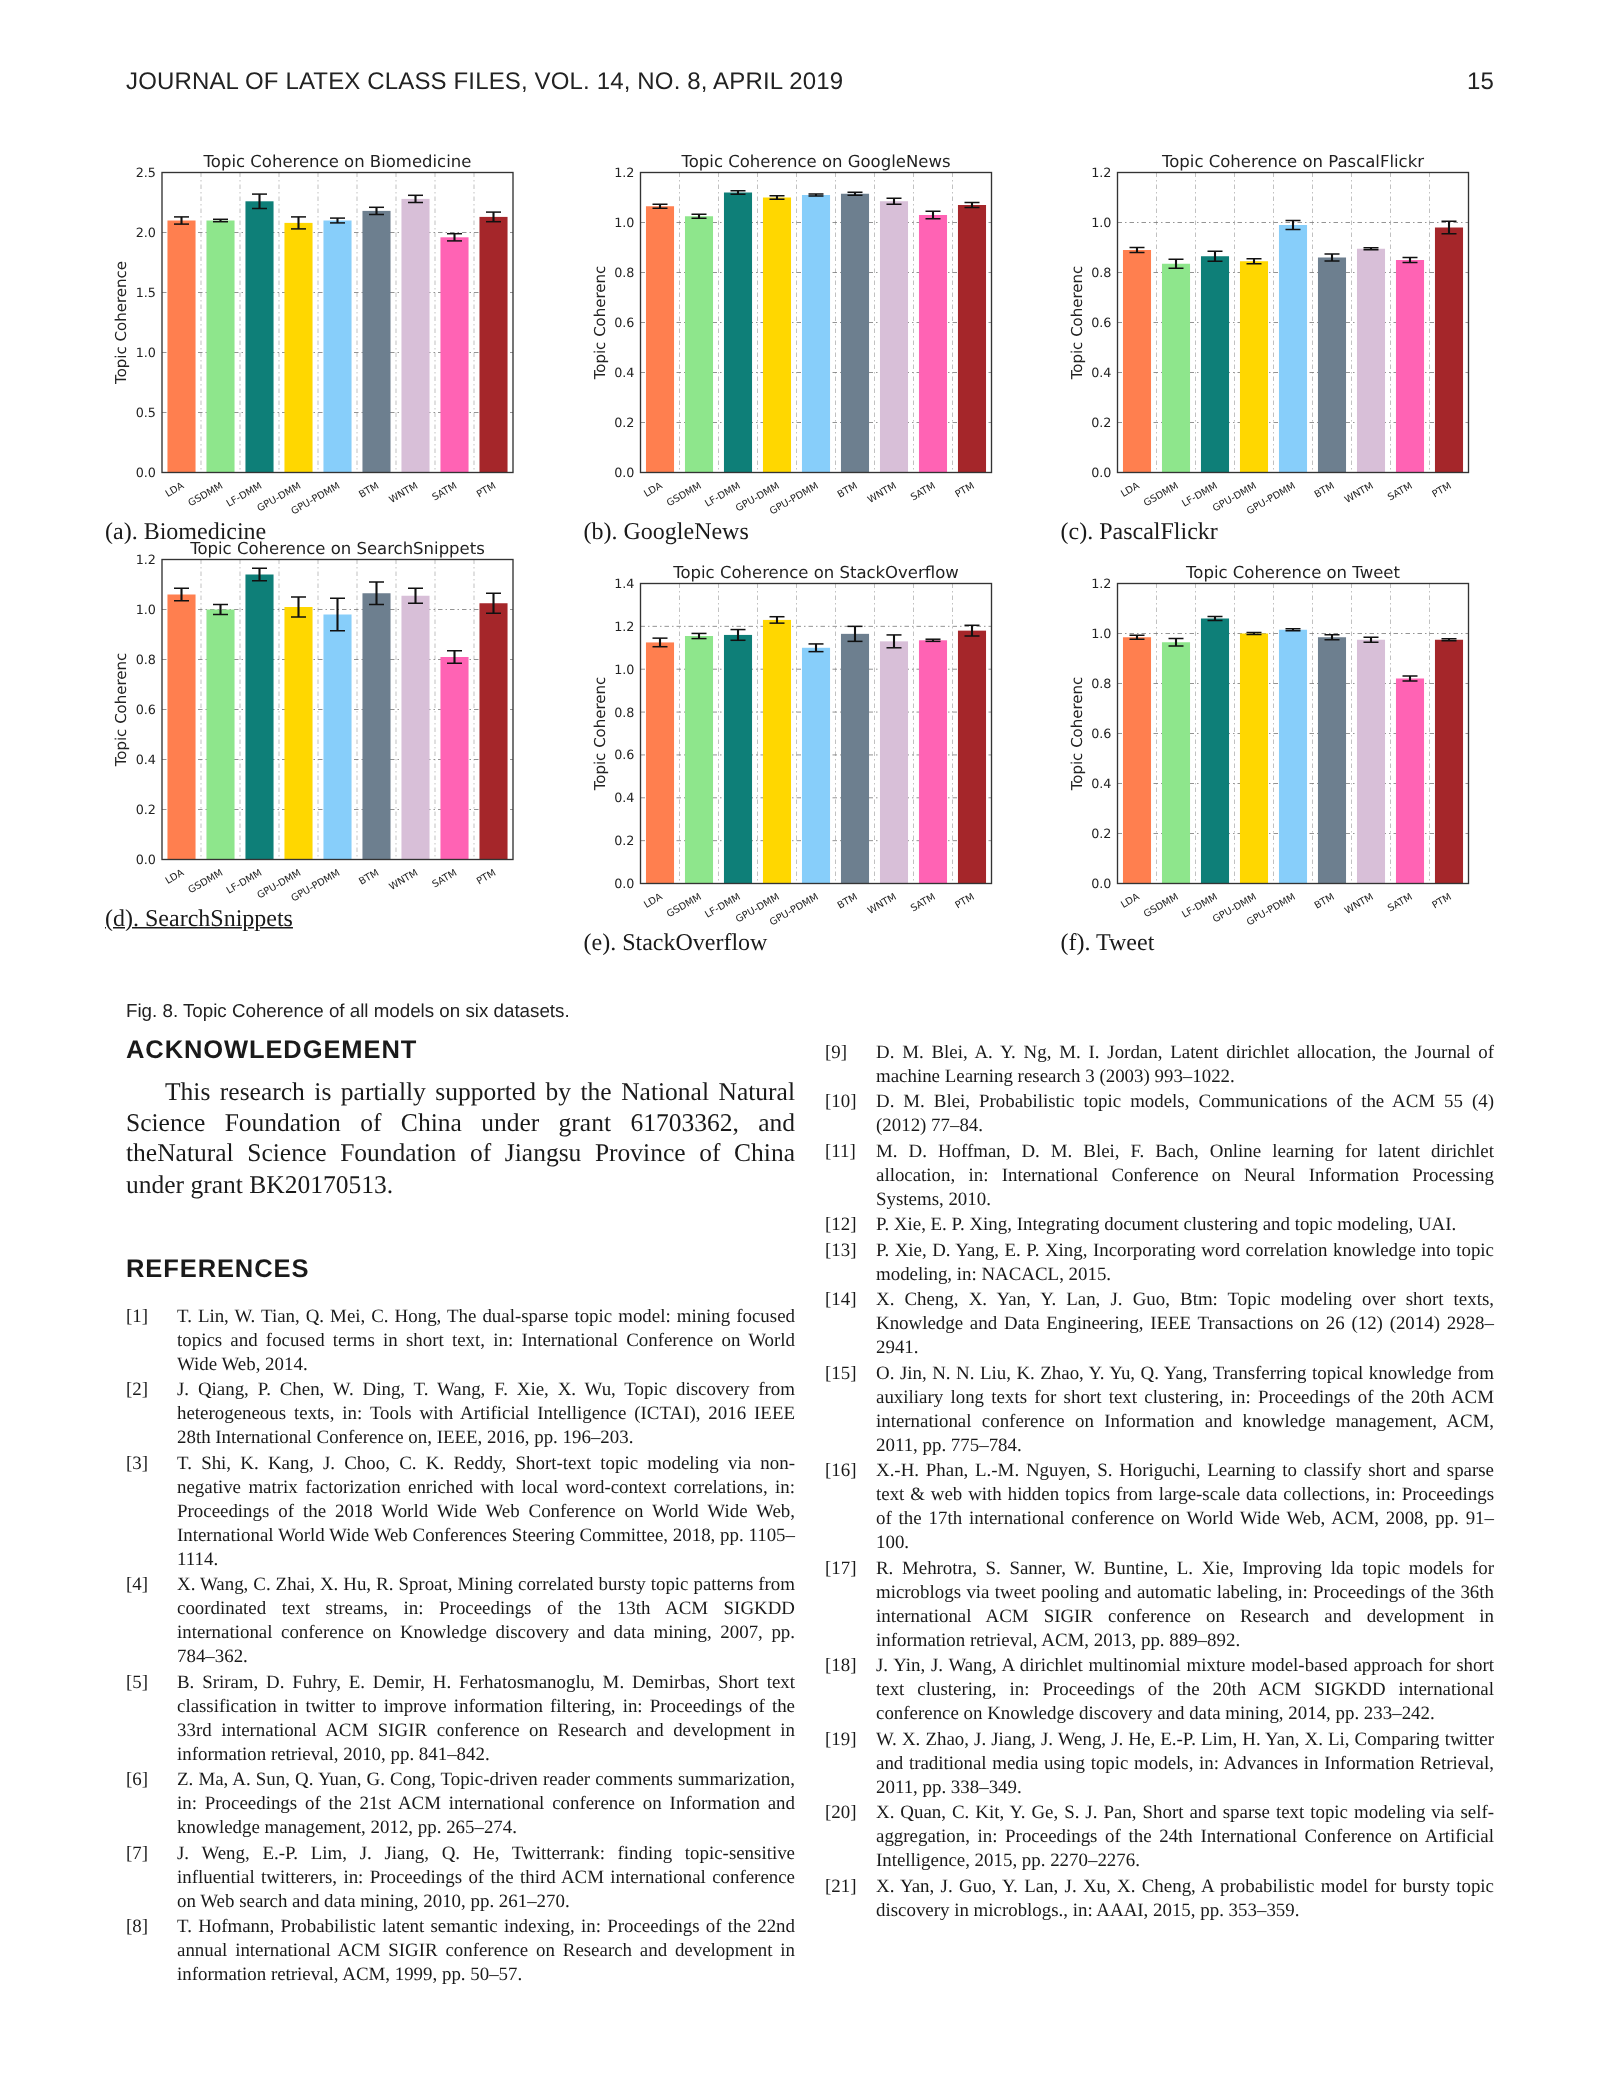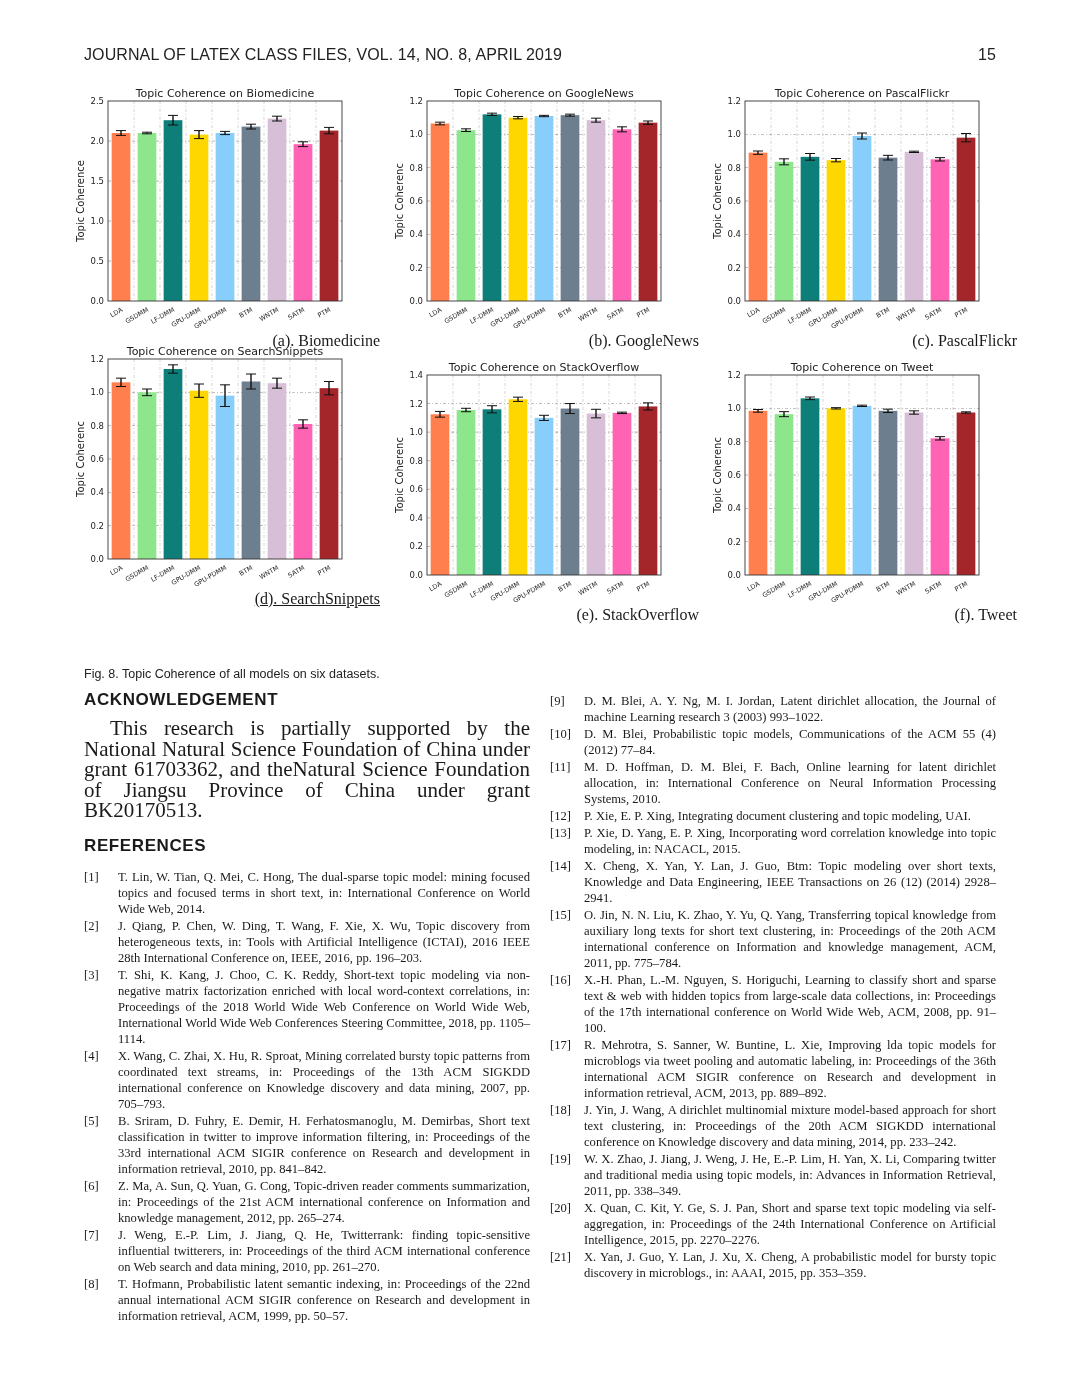--- a/index.html
+++ b/index.html
@@ -1,32 +1,32 @@
 <!DOCTYPE html>
 <html><head>
 <meta charset="utf-8">
 <style>
   html, body { margin: 0; padding: 0; background: #ffffff; }
   body { width: 1080px; height: 1397px; position: relative; overflow: hidden; color: #1a1a1a; }
   .header { position: absolute; left: 84px; top: 46px; width: 912px; height: 18px;
     font-family: "Liberation Sans", sans-serif; font-size: 16px; letter-spacing: 0.1px; color: #222; }
   .header .title { position: absolute; left: 0; top: 0; }
   .header .page { position: absolute; right: 0; top: 0; }
-  .chart { position: absolute; width: 310px; height: 275px; }
+  .chart { position: absolute; width: 310px; height: 275px; margin-top: 14px; }
   .chart svg { position: absolute; left: 0; top: 0; overflow: visible; }
-  .chart .caption { position: absolute; left: 0; width: 100%; text-align: right;
+  .chart .caption { position: absolute; left: 0; width: 100%; text-align: left;
     font-family: "Liberation Serif", serif; font-size: 16px; color: #1a1a1a; }
   .fig-caption { position: absolute; left: 84px; top: 638px; font-family: "Liberation Sans", sans-serif;
     font-size: 12.5px; color: #222; margin-top: 29px; }
   .sec-head { position: absolute; left: 84px; font-family: "Liberation Sans", sans-serif;
     font-weight: bold; color: #1a1a1a; letter-spacing: 0.6px; }
   .sec-head .big { font-size: 17px; }
   .sec-head .small { font-size: 17px; }
   .ack { position: absolute; left: 84px; top: 718px; width: 446px; font-family: "Liberation Serif", serif;
-    font-size: 21px; line-height: 20.5px; text-align: justify; text-indent: 26px; color: #1a1a1a; }
+    font-size: 17px; line-height: 20.5px; text-align: justify; text-indent: 26px; color: #1a1a1a; }
   .refs { position: absolute; font-family: "Liberation Serif", serif; font-size: 12.6px;
     line-height: 16px; color: #1a1a1a; }
   .ref { position: relative; padding-left: 34px; text-align: justify; margin-bottom: 1px; }
   .ref .num { position: absolute; left: 0; top: 0; }
   .ref .txt { display: block; }
 </style>
 </head>
 <body>
 
 <div class="header">
@@ -491,21 +491,21 @@
     <div class="ref">
       <span class="num">[2]</span>
       <span class="txt">J. Qiang, P. Chen, W. Ding, T. Wang, F. Xie, X. Wu, Topic discovery from heterogeneous texts, in: Tools with Artificial Intelligence (ICTAI), 2016 IEEE 28th International Conference on, IEEE, 2016, pp. 196–203.</span>
     </div>
     <div class="ref">
       <span class="num">[3]</span>
       <span class="txt">T. Shi, K. Kang, J. Choo, C. K. Reddy, Short-text topic modeling via non-negative matrix factorization enriched with local word-context correlations, in: Proceedings of the 2018 World Wide Web Conference on World Wide Web, International World Wide Web Conferences Steering Committee, 2018, pp. 1105–1114.</span>
     </div>
     <div class="ref">
       <span class="num">[4]</span>
-      <span class="txt">X. Wang, C. Zhai, X. Hu, R. Sproat, Mining correlated bursty topic patterns from coordinated text streams, in: Proceedings of the 13th ACM SIGKDD international conference on Knowledge discovery and data mining, 2007, pp. 705–793.</span>
+      <span class="txt">X. Wang, C. Zhai, X. Hu, R. Sproat, Mining correlated bursty topic patterns from coordinated text streams, in: Proceedings of the 13th ACM SIGKDD international conference on Knowledge discovery and data mining, 2007, pp. 784–362.</span>
     </div>
     <div class="ref">
       <span class="num">[5]</span>
       <span class="txt">B. Sriram, D. Fuhry, E. Demir, H. Ferhatosmanoglu, M. Demirbas, Short text classification in twitter to improve information filtering, in: Proceedings of the 33rd international ACM SIGIR conference on Research and development in information retrieval, 2010, pp. 841–842.</span>
     </div>
     <div class="ref">
       <span class="num">[6]</span>
       <span class="txt">Z. Ma, A. Sun, Q. Yuan, G. Cong, Topic-driven reader comments summarization, in: Proceedings of the 21st ACM international conference on Information and knowledge management, 2012, pp. 265–274.</span>
     </div>
     <div class="ref">

